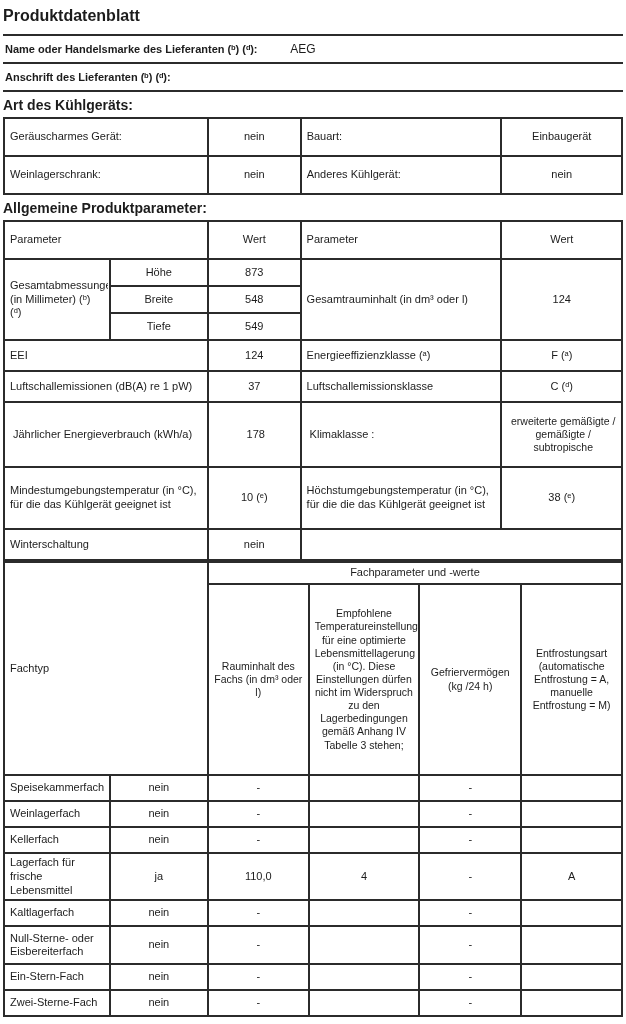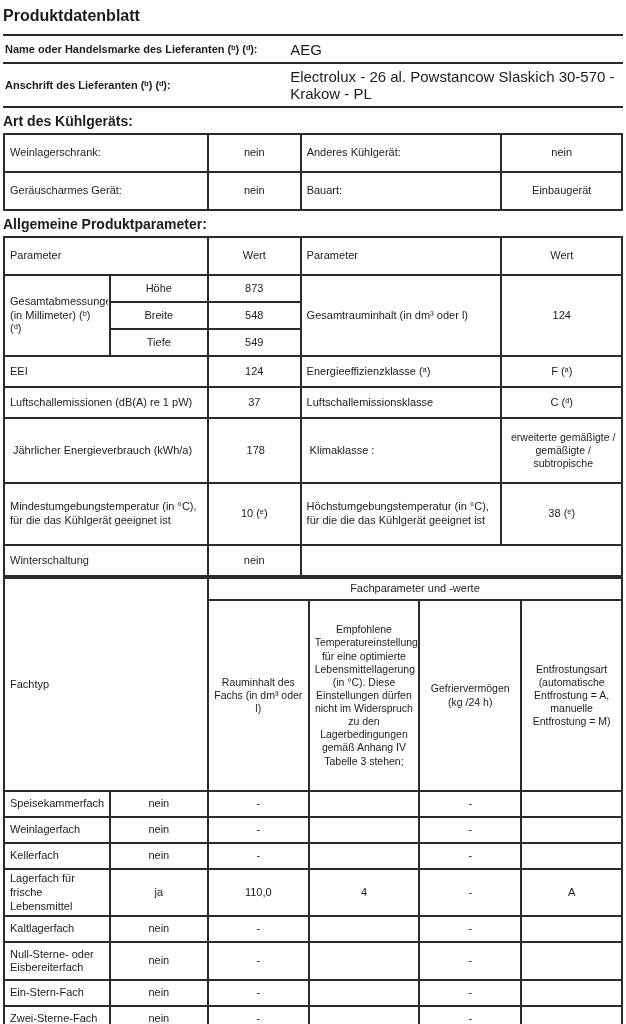--- a/index.html
+++ b/index.html
@@ -19,21 +19,21 @@
   }
   
   .info-block { border-top: 2px solid #2b2b2b; }
   .info-row {
     display: flex;
     align-items: center;
     border-bottom: 2px solid #2b2b2b;
     min-height: 28px;
   }
   .info-label { width: 46%; font-weight: bold; font-size: 11px; padding: 4px 2px; }
-  .info-value { width: 54%; font-size: 15px; padding: 4px 2px; }
+  .info-value { width: 54%; font-size: 12px; padding: 4px 2px; }
 
   .section-heading {
     font-weight: bold;
     font-size: 14px;
     padding: 5px 0 4px 0;
   }
 
   table { border-collapse: collapse; width: 100%; table-layout: fixed; }
   td, th {
     border: 2px solid #2b2b2b;
@@ -67,44 +67,43 @@
 
   <div class="page-title">Produktdatenblatt</div>
 
   <div class="info-block">
     <div class="info-row">
       <div class="info-label">Name oder Handelsmarke des Lieferanten (ᵇ) (ᵈ):</div>
       <div class="info-value">AEG</div>
     </div>
     <div class="info-row">
       <div class="info-label">Anschrift des Lieferanten (ᵇ) (ᵈ):</div>
-      <div class="info-value">Electrolux - 26 al. Powstancow Slaskich 30-570 - Krakow - PL</div>
     </div>
   </div>
 
   <div class="section-heading">Art des Kühlgeräts:</div>
   <table>
     <colgroup>
         <col style="width:33%">
         <col style="width:15%">
         <col style="width:32.5%">
         <col style="width:19.5%">
       </colgroup>
     <tbody>
         <tr class="h38">
-      <td class="al">Weinlagerschrank:</td>
-      <td>nein</td>
-      <td class="al">Anderes Kühlgerät:</td>
-      <td>nein</td>
-    </tr>
-    <tr class="h38">
       <td class="al">Geräuscharmes Gerät:</td>
       <td>nein</td>
       <td class="al">Bauart:</td>
       <td>Einbaugerät</td>
+    </tr>
+    <tr class="h38">
+      <td class="al">Weinlagerschrank:</td>
+      <td>nein</td>
+      <td class="al">Anderes Kühlgerät:</td>
+      <td>nein</td>
     </tr>
   </tbody>
     </table>
 
   <div class="section-heading">Allgemeine Produktparameter:</div>
   <table>
     <colgroup>
         <col style="width:17.1%">
         <col style="width:15.9%">
         <col style="width:15%">

